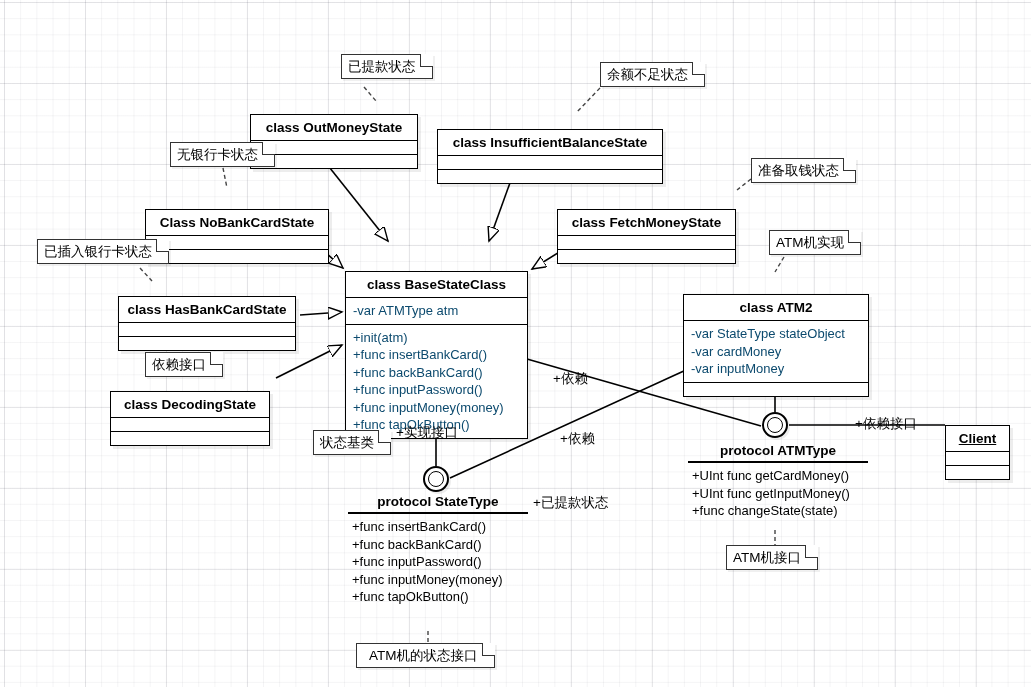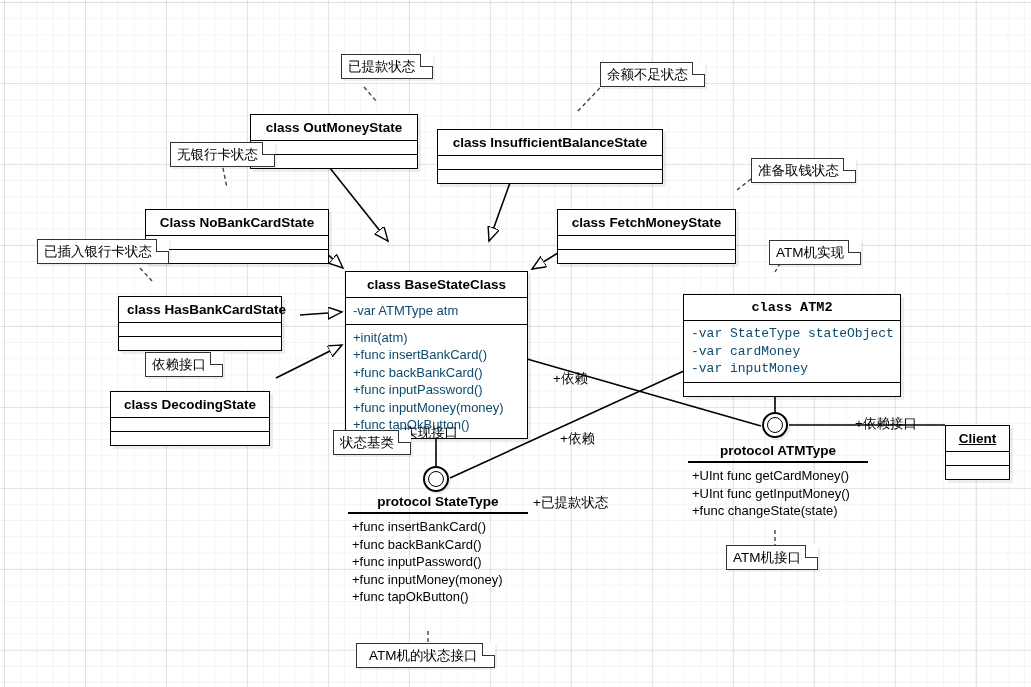--- a/index.html
+++ b/index.html
@@ -202,21 +202,21 @@
   </div>
 
   <div class="uml" style="left:557px; top:185px; width:179px;">
     <div class="title">class FetchMoneyState</div>
     <div class="sep"></div>
     <div class="sect empty"></div>
     <div class="sep"></div>
     <div class="sect empty"></div>
   </div>
 
-  <div class="uml" style="left:118px; top:272px; width:164px;">
+  <div class="uml" style="left:118px; top:272px; width:178px;">
     <div class="title">class HasBankCardState</div>
     <div class="sep"></div>
     <div class="sect empty"></div>
     <div class="sep"></div>
     <div class="sect empty"></div>
   </div>
 
   <div class="uml" style="left:110px; top:367px; width:160px;">
     <div class="title">class DecodingState</div>
     <div class="sep"></div>
@@ -235,21 +235,21 @@
     <div class="sect">
       <div>+init(atm)</div>
       <div>+func insertBankCard()</div>
       <div>+func backBankCard()</div>
       <div>+func inputPassword()</div>
       <div>+func inputMoney(money)</div>
       <div>+func tapOkButton()</div>
     </div>
   </div>
 
-  <div class="uml" style="left:683px; top:270px; width:218px;font-family:Liberation Mono, monospace;">
+  <div class="uml" style="left:683px; top:270px; width:186px;">
     <div class="title">class ATM2</div>
     <div class="sep"></div>
     <div class="sect">
       <div>-var StateType stateObject</div>
       <div>-var cardMoney</div>
       <div>-var inputMoney</div>
     </div>
     <div class="sep"></div>
     <div class="sect empty"></div>
   </div>
@@ -285,23 +285,23 @@
   </div>
 
   <div class="lollipop" style="left:423px; top:466px;"></div>
   <div class="lollipop" style="left:762px; top:412px;"></div>
 
   <div class="note" style="left:341px; top:54px;">已提款状态</div>
   <div class="note" style="left:600px; top:62px;">余额不足状态</div>
   <div class="note" style="left:170px; top:142px;">无银行卡状态</div>
   <div class="note" style="left:751px; top:158px;">准备取钱状态</div>
   <div class="note" style="left:37px; top:239px;">已插入银行卡状态</div>
-  <div class="note" style="left:769px; top:240px;">ATM机实现</div>
+  <div class="note" style="left:769px; top:230px;">ATM机实现</div>
   <div class="note" style="left:145px; top:352px;">依赖接口</div>
-  <div class="note" style="left:313px; top:430px;margin-left:20px;">状态基类</div>
+  <div class="note" style="left:313px; top:430px;">状态基类</div>
   <div class="note" style="left:726px; top:545px;">ATM机接口</div>
   <div class="note" style="left:356px; top:643px;padding-left:12px;">ATM机的状态接口</div>
 
   <div class="elabel" style="left:396px; top:424px;">+实现接口</div>
   <div class="elabel" style="left:553px; top:370px;">+依赖</div>
   <div class="elabel" style="left:560px; top:430px;">+依赖</div>
   <div class="elabel" style="left:533px; top:494px;">+已提款状态</div>
   <div class="elabel" style="left:855px; top:415px;">+依赖接口</div>
 
 </div>

